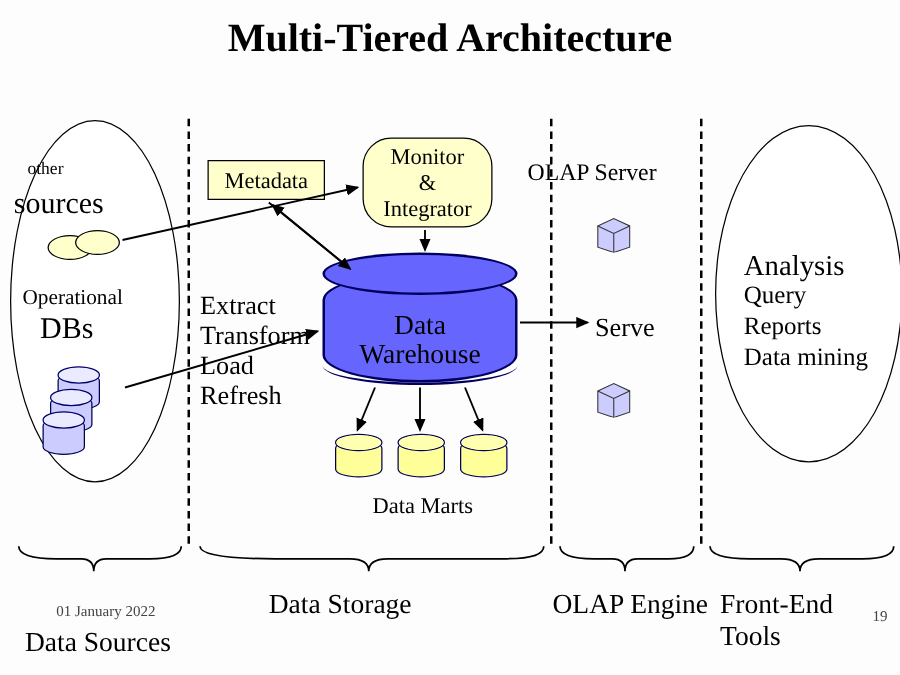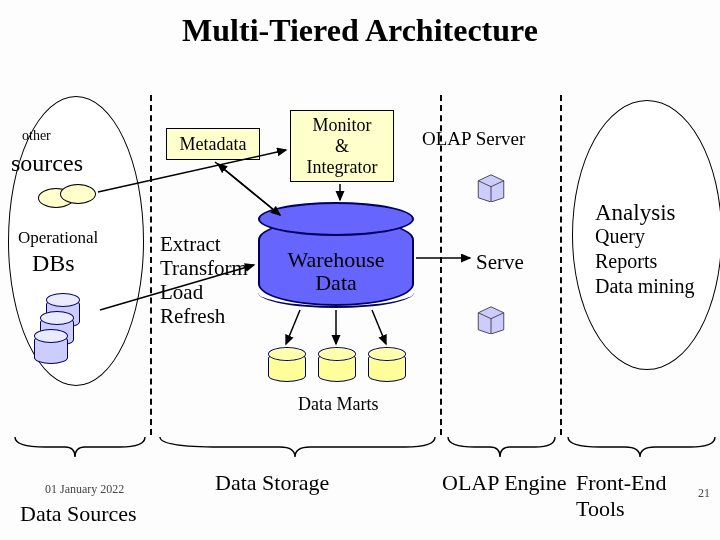--- a/index.html
+++ b/index.html
@@ -53,21 +53,21 @@
     position: absolute;
     background: #ffffcc;
     border: 1.5px solid #000;
     text-align: center;
     display: flex;
     align-items: center;
     justify-content: center;
     font-size: 18px;
   }
   #metadata-box { left: 166px; top: 128px; width: 94px; height: 32px; }
-  #monitor-box { left: 290px; top: 110px; width: 104px; height: 72px; flex-direction: column; }
+  #monitor-box { left: 290px; top: 110px; width: 104px; height: 72px; flex-direction: column; border-radius: 23px; }
 
   
   #etl-text { left: 160px; top: 232px; font-size: 21px; }
 
   
   #other-lbl { left: 22px; top: 128px; font-size: 14px; }
   #sources-lbl { left: 11px; top: 150px; font-size: 24px; }
   #oper-lbl { left: 18px; top: 228px; font-size: 17px; }
   #dbs-lbl { left: 32px; top: 250px; font-size: 24px; }
 
@@ -219,22 +219,22 @@
 </div>
 
 <div class="txt" id="etl-text">
   <div>Extract</div>
   <div>Transform</div>
   <div>Load</div>
   <div>Refresh</div>
 </div>
 
 <div class="big-cyl">
+  <div>Data</div>
   <div>Warehouse</div>
-  <div>Data</div>
 </div>
 
 <div class="txt" style="left:422px; top:128px; font-size:19px;">OLAP Server</div>
 
 <div class="txt" style="left:476px; top:250px; font-size:21px;">Serve</div>
 
 <div class="cube" style="left:474px; top:168px;">
   <svg viewBox="0 0 40 40">
       <polygon points="5,15 20,8 35,15 35,35 20,40 5,35" fill="#ccccff" stroke="#333"></polygon>
       <polyline points="5,15 20,22 35,15" fill="none" stroke="#333"></polyline>
@@ -293,13 +293,13 @@
 </div>
 
 <div class="tier-labels">
   <div class="tier-lbl" id="tier1">Data Sources</div>
   <div class="tier-lbl" id="tier2">Data Storage</div>
   <div class="tier-lbl" id="tier3">OLAP Engine</div>
   <div class="tier-lbl" id="tier4">Front-End Tools</div>
 </div>
 
 <div class="footer-date">01 January 2022</div>
-<div class="footer-num">21</div>
+<div class="footer-num">19</div>
 
 </body></html>

